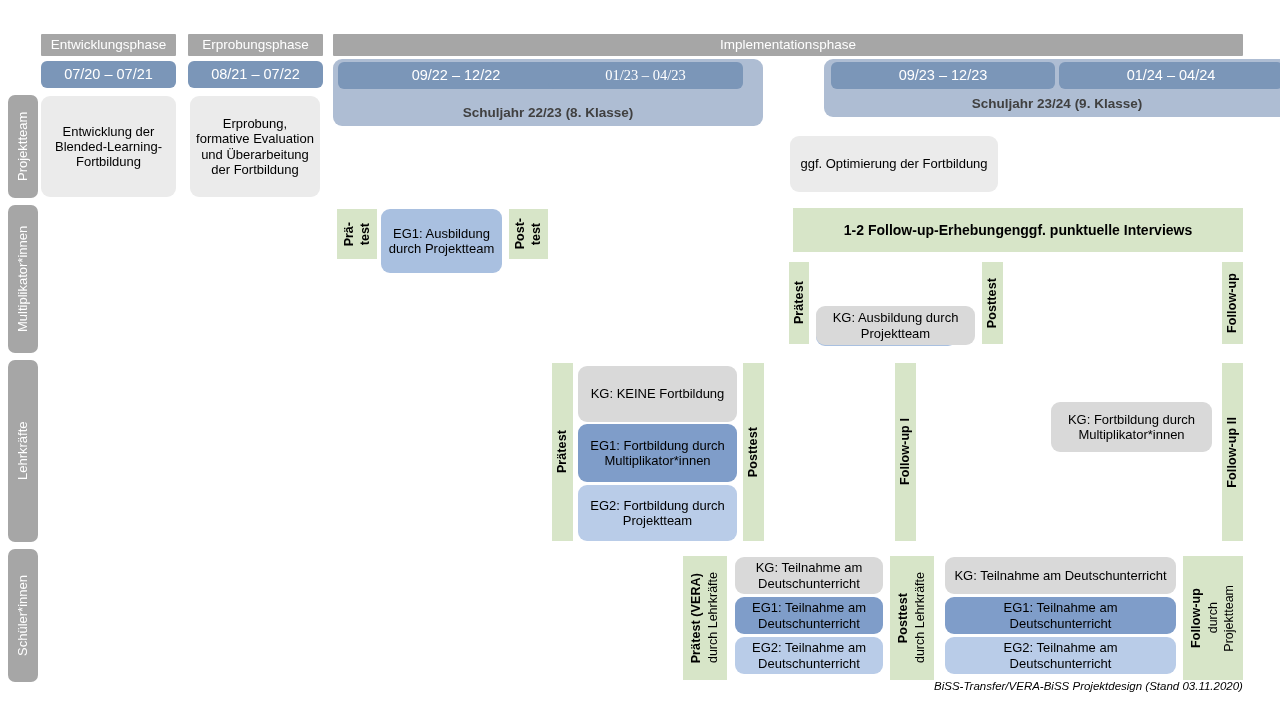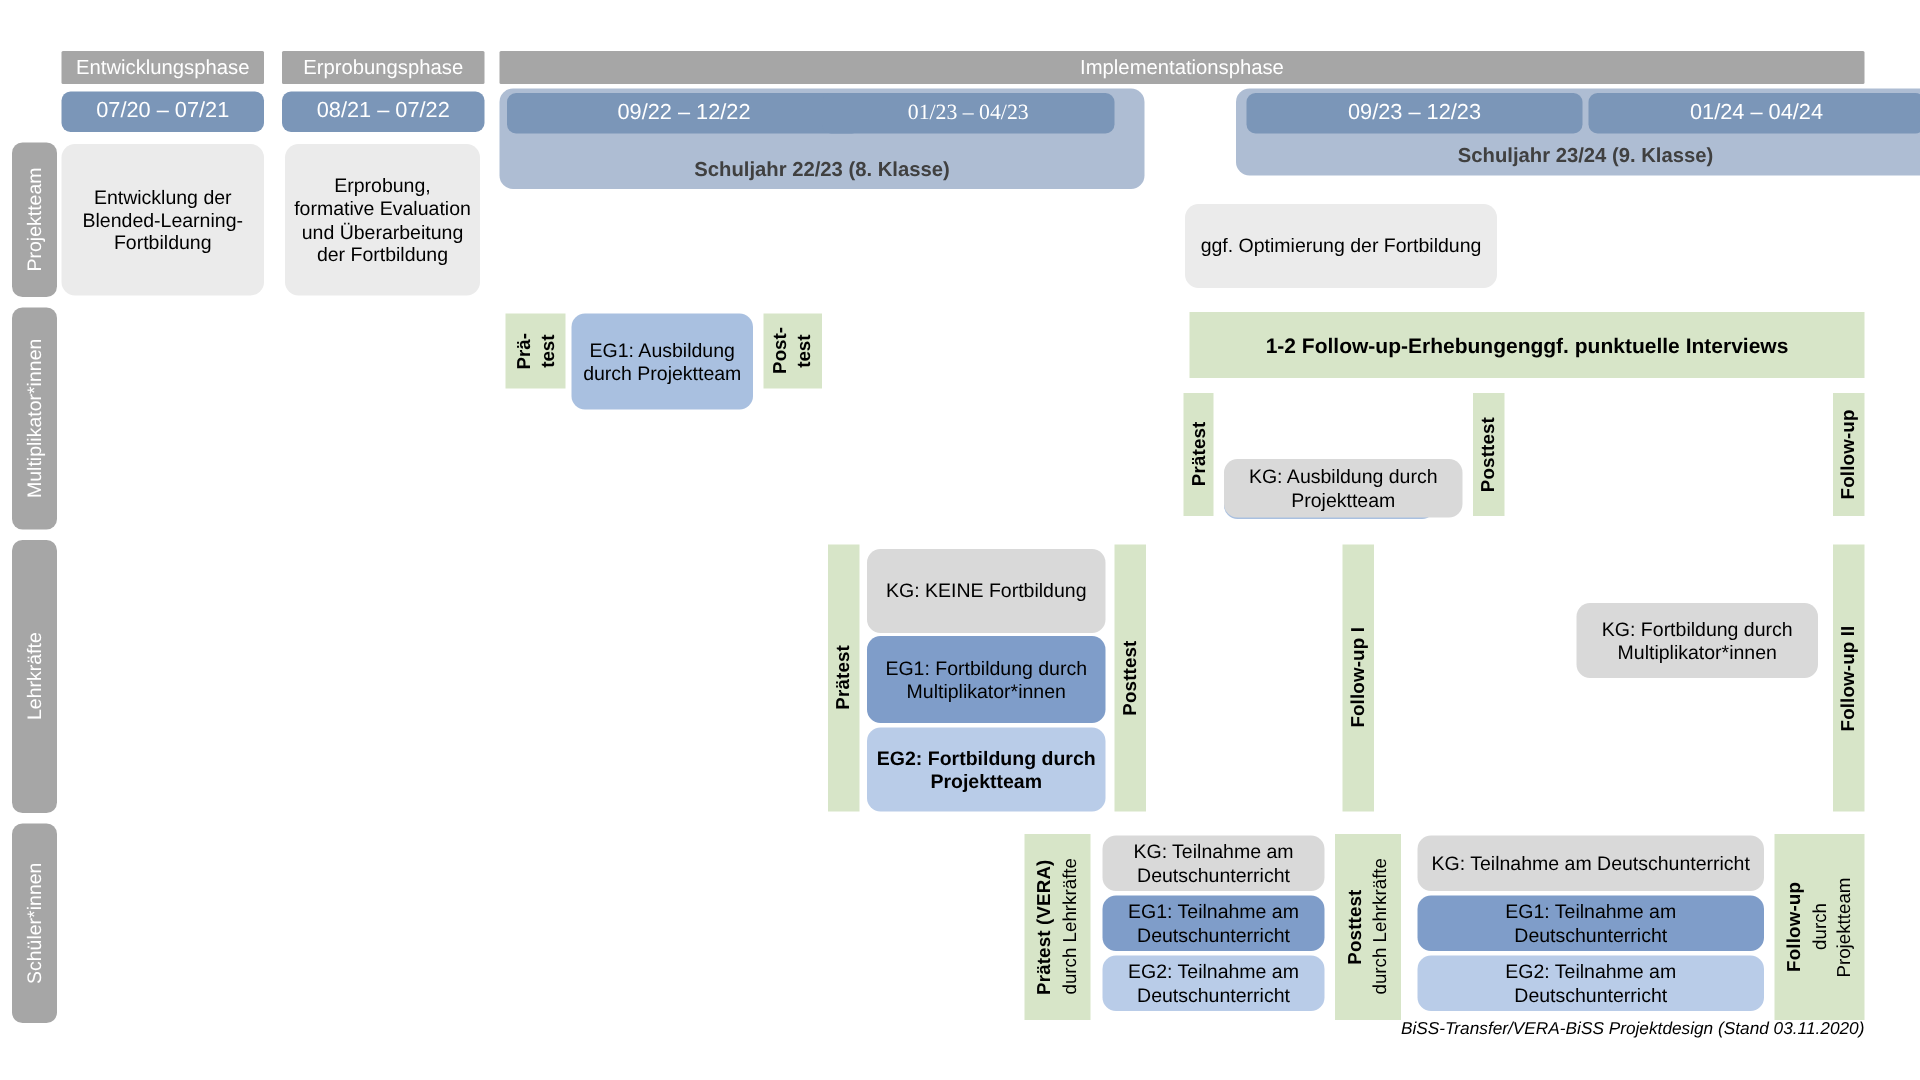--- a/index.html
+++ b/index.html
@@ -248,21 +248,21 @@
   </div>
 
   <div class="box card card-grey-dk" style="left:578px; top:366px; width:159px; height:56px;">
     <span>KG:  KEINE Fortbildung</span>
   </div>
 
   <div class="box card card-blue-dk" style="left:578px; top:424px; width:159px; height:58px;">
     <span>EG1: Fortbildung durch Multiplikator*innen</span>
   </div>
 
-  <div class="box card card-blue-lt" style="left:578px; top:485px; width:159px; height:56px;font-weight:bold;">
+  <div class="box card card-blue-lt" style="left:578px; top:485px; width:159px; height:56px;">
     <span>EG2: Fortbildung durch Projektteam</span>
   </div>
 
   <div class="box green" style="left:743px; top:363px; width:21px; height:178px;">
     <span class="green-v">Posttest</span>
   </div>
 
   <div class="box green" style="left:895px; top:363px; width:21px; height:178px;">
     <span class="green-v">Follow-up I</span>
   </div>

